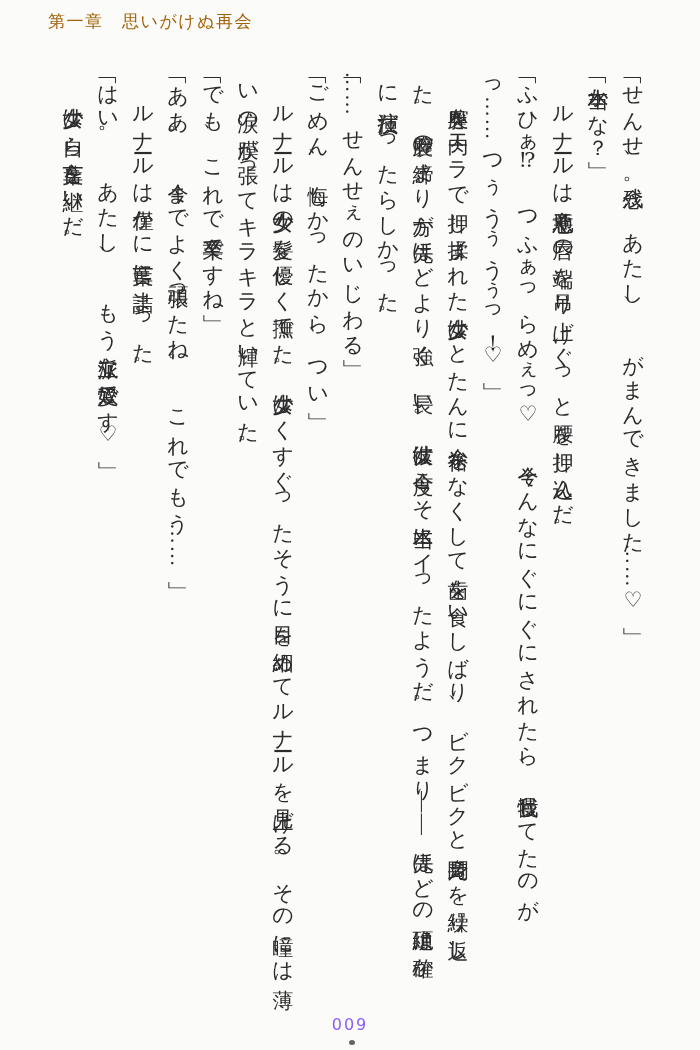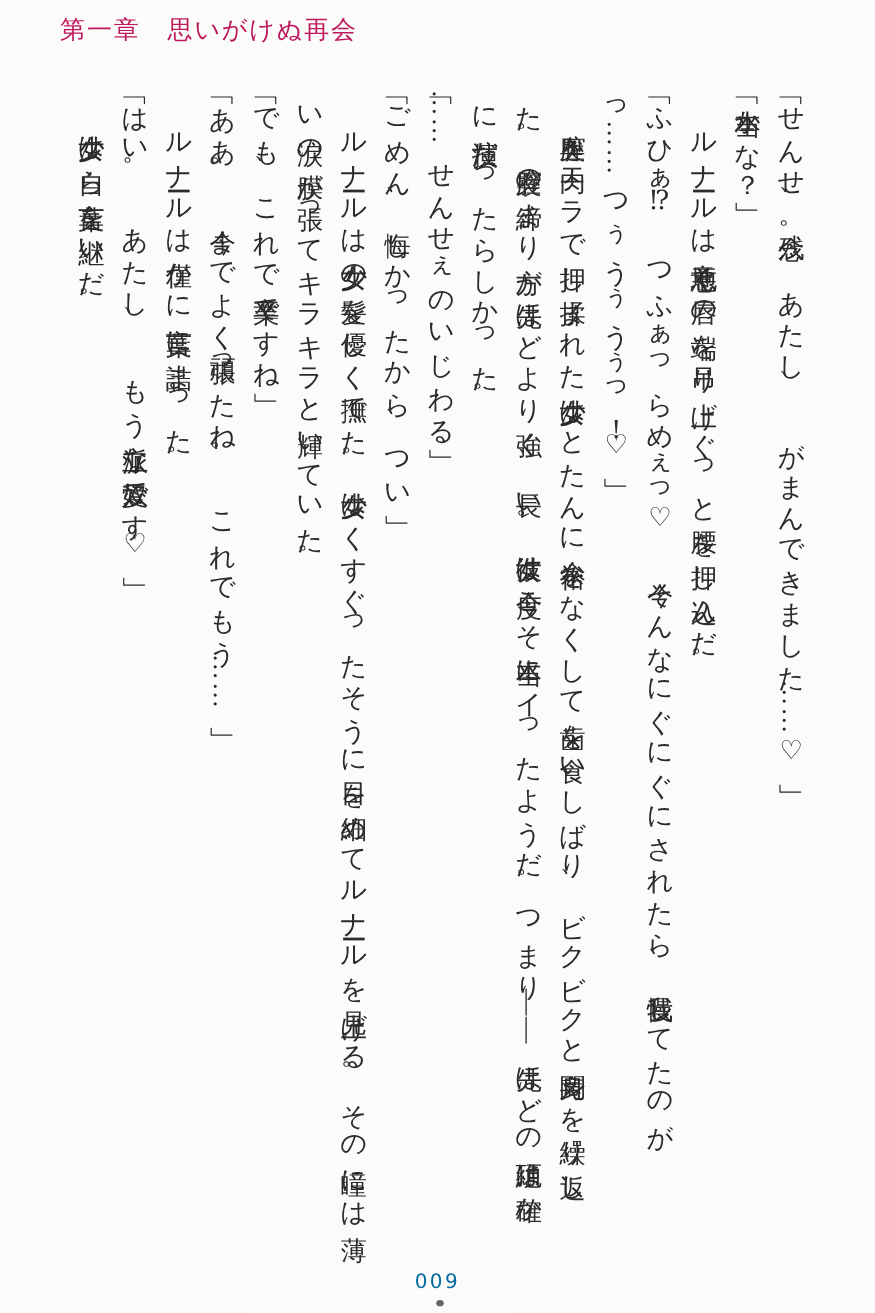--- a/index.html
+++ b/index.html
@@ -16,23 +16,23 @@
     height: 1050px;
     background: #fbfbfa;
     overflow: hidden;
     color: #2b2b2b;
   }
 
   .running-header {
     position: absolute;
     top: 10px;
     left: 48px;
-    font-size: 20px;
+    font-size: 17px;
     letter-spacing: 1.5px;
-    color: #be185d;
+    color: #a16207;
     white-space: pre;
   }
 
   .text-block {
     position: absolute;
     top: 70px;
     right: 50px;
     left: 40px;
     height: 905px;
     writing-mode: vertical-rl;
@@ -49,21 +49,21 @@
 
   .page-number {
     position: absolute;
     bottom: 16px;
     left: 0;
     width: 100%;
     text-align: center;
     font-family: "DejaVu Sans", "Liberation Sans", sans-serif;
     font-size: 16px;
     letter-spacing: 2px;
-    color: #0369a1;
+    color: #8b5cf6;
   }
 
   .ink-dot {
     position: absolute;
     left: 349px;
     top: 1040px;
     width: 6px;
     height: 5px;
     border-radius: 50%;
     background: #4a4a4a;

